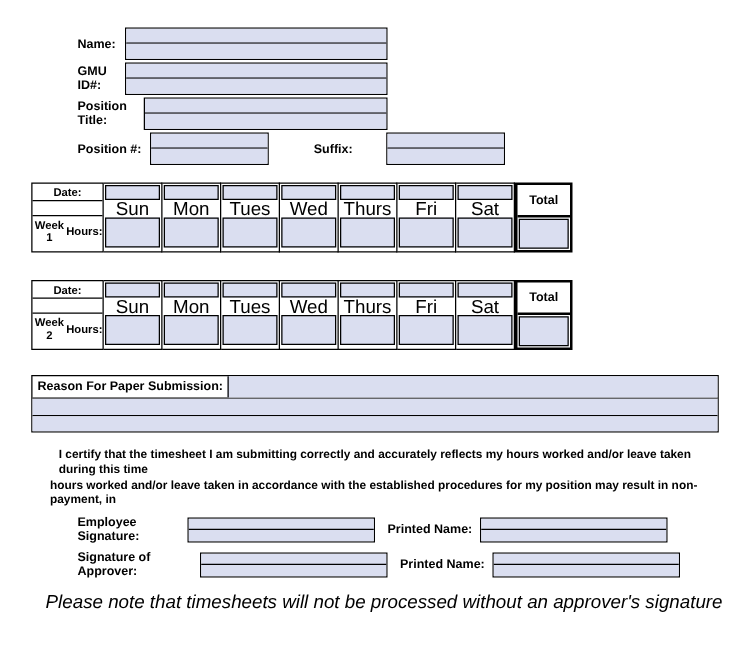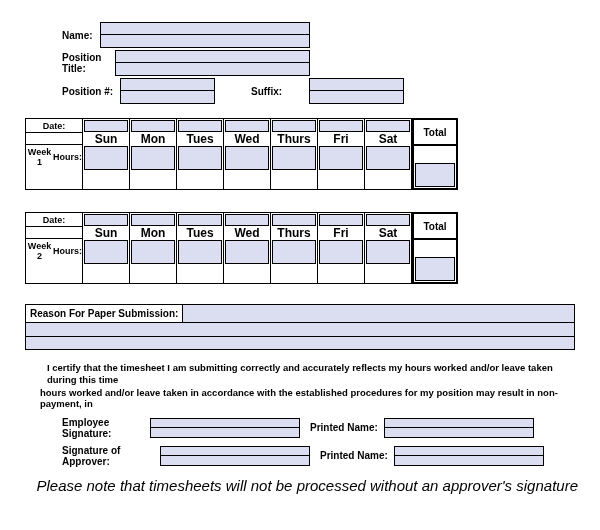--- a/index.html
+++ b/index.html
@@ -57,29 +57,28 @@
   .day-col {
     display: grid;
     grid-template-rows: 14px 12px 26px;
     width: 47px;
     border-top:1px solid #000;
     border-bottom:1px solid #000;
     border-right:1px solid #000;
     text-align:center;
   }
   .day-col .date-cell { background:#DADEF0; border:1px solid #000; margin:1px;}
-  .day-col .day-lbl { font-weight:bold; font-size:12px; display:flex; align-items:center; justify-content:center;}
+  .day-col .day-lbl { font-weight:normal; font-size:15px; display:flex; align-items:center; justify-content:center;}
   .day-col .hr-cell { background:#DADEF0; border:1px solid #000; margin:1px;}
   .total-col {
     display:grid;
     grid-template-rows: 26px 26px;
     width:46px;
     border:2px solid #000;
     text-align:center;
-    gap:16px;
   }
   .total-col .tlabel { font-weight:bold; font-size:10px; display:flex; align-items:center; justify-content:center; border-bottom:2px solid #000;}
   .total-col .tcell { background:#DADEF0; margin:1px; border:1px solid #000;}
 
   .reason-wrap { margin: 20px 25px 0 25px; border:1px solid #000; }
   .reason-top { display:flex; border-bottom:1px solid #000;}
   .reason-top .label { padding:3px 4px; font-size:10px; white-space:nowrap;}
   .reason-top .fill { flex:1; background:#DADEF0; border-left:1px solid #000;}
   .reason-body { height:26px; display:flex; flex-direction:column;}
   .reason-body div { flex:1; background:#DADEF0; border-bottom:1px solid #000;}
@@ -104,20 +103,27 @@
 <body>
 
 <div class="pad-top">
   <div class="row">
     <span class="label">Name:</span>
     <div class="dbl-box name-box">
         <div></div>
         <div></div>
       </div>
   </div>
+  <div class="row">
+    <span class="label">GMU ID#:</span>
+    <div class="dbl-box gmu-box">
+        <div></div>
+        <div></div>
+      </div>
+  </div>
   <div class="row pos-title">
     <span class="label">Position Title:</span>
     <div class="dbl-box pt-box">
         <div></div>
         <div></div>
       </div>
   </div>
   <div class="row pos-num">
     <span class="label">Position #:</span>
     <div class="dbl-box pn-box">

